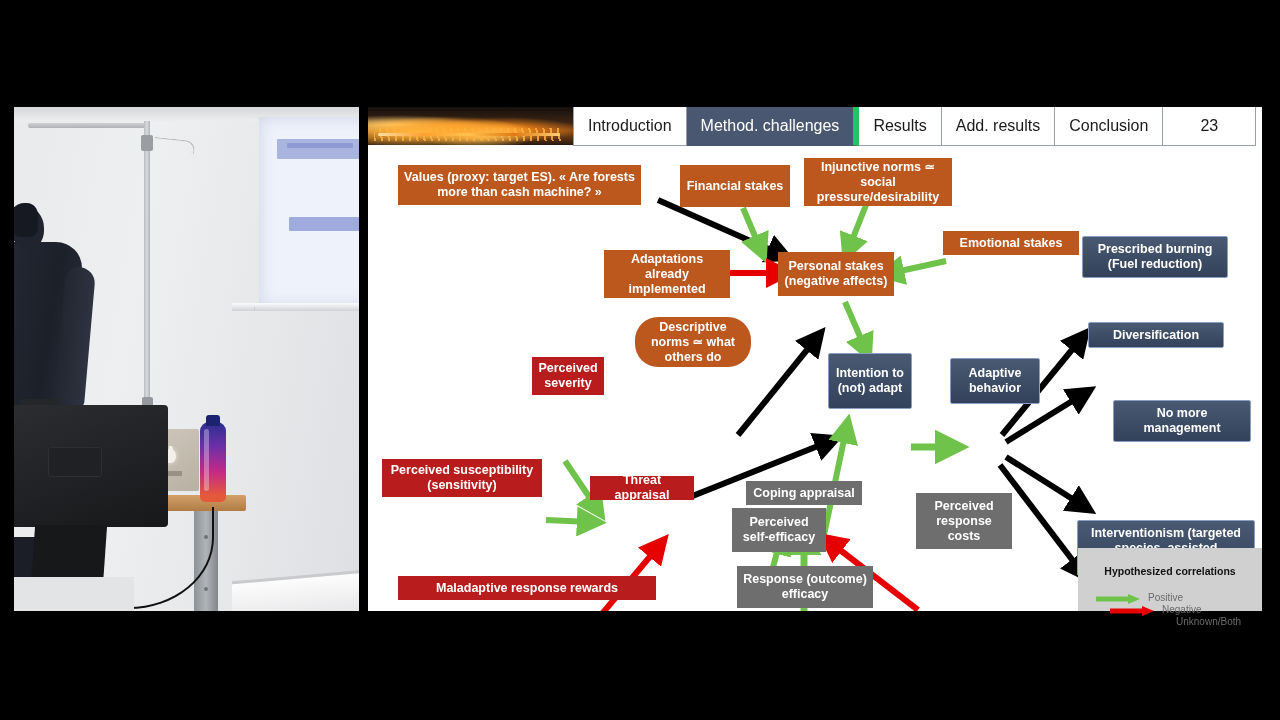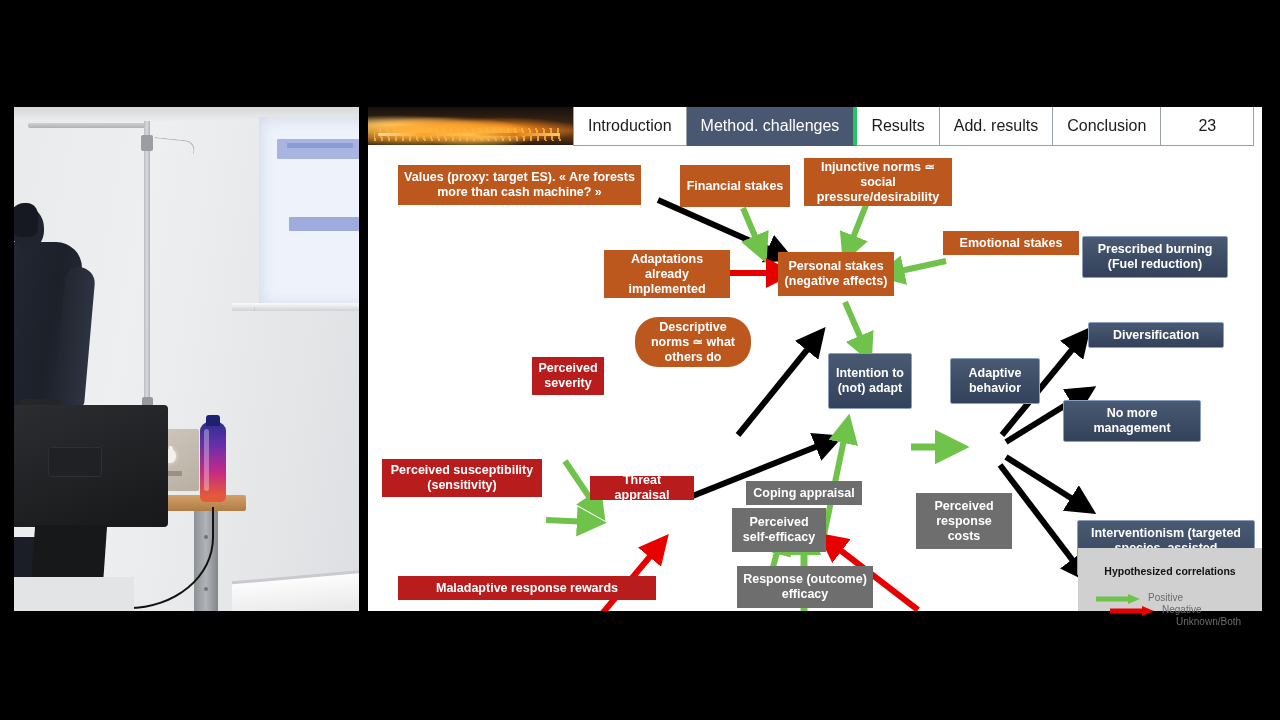--- a/index.html
+++ b/index.html
@@ -66,21 +66,21 @@
      overflow:hidden;}
   .fire-streak{position:absolute;bottom:4px;left:6px;width:190px;height:13px;background:
      repeating-linear-gradient(80deg,rgba(255,176,60,.85) 0 2px,rgba(60,30,12,0) 2px 7px);filter:blur(.4px);}
   .fire-line{position:absolute;bottom:9px;left:10px;width:182px;height:3px;background:linear-gradient(90deg,#ffdca0,#ff9f2e,#ffc14d,#e07a14,#ffcf73);border-radius:2px;filter:blur(.5px);}
 
   .tabs{position:absolute;left:205px;top:0;height:38px;display:flex;}
   .tab{height:38px;display:flex;align-items:center;justify-content:center;
        font-size:16px;color:#1a1a1a;background:#fff;border-right:1px solid #9aa0a8;
        border-bottom:1px solid #9aa0a8;padding:0 14px;white-space:nowrap;}
   .tab:first-child{border-left:1px solid #9aa0a8;}
-  .tab.active{background:#4a5770;color:#fff;border-right:4px solid #22c55e;border-bottom:1px solid #4a5770;}
+  .tab.active{background:#4a5770;color:#fff;border-right:6px solid #22c55e;border-bottom:1px solid #4a5770;}
   .tab.num{min-width:64px;}
 
   #canvas{position:absolute;left:0;top:38px;width:894px;height:466px;}
   .node{position:absolute;display:flex;align-items:center;justify-content:center;text-align:center;
         color:#fff;font-size:12.5px;line-height:1.2;font-weight:600;box-sizing:border-box;padding:3px 6px;}
   .orange{background:#bc571e;}
   .purple{background:#b91c1c;font-weight:700;}
   .gray{background:#6e6e6e;}
   .navy{background:linear-gradient(180deg,#4a5a73,#33415a);border:1px solid #8a9ec4;border-radius:2px;}
 
@@ -232,21 +232,21 @@
       <div class="node navy" style="left:460px;top:208px;width:84px;height:56px;">Intention to (not) adapt</div>
       <div class="node navy" style="left:582px;top:213px;width:90px;height:46px;">Adaptive behavior</div>
 
       <div class="node gray" style="left:378px;top:336px;width:116px;height:24px;">Coping appraisal</div>
       <div class="node gray" style="left:364px;top:363px;width:94px;height:44px;">Perceived self-efficacy</div>
       <div class="node gray" style="left:369px;top:421px;width:136px;height:42px;">Response (outcome) efficacy</div>
       <div class="node gray" style="left:548px;top:348px;width:96px;height:56px;">Perceived response costs</div>
 
       <div class="node navy" style="left:714px;top:91px;width:146px;height:42px;">Prescribed burning (Fuel reduction)</div>
       <div class="node navy" style="left:720px;top:177px;width:136px;height:26px;">Diversification</div>
-      <div class="node navy" style="left:695px;top:255px;width:138px;height:42px;">No more management</div>
+      <div class="node navy" style="left:745px;top:255px;width:138px;height:42px;">No more management</div>
       <div class="node navy" style="left:709px;top:332px;width:178px;height:56px;margin-top:43px;">Interventionism (targeted species, assisted migration, …)</div>
 
       <div id="legend">
         <h4>Hypothesized correlations</h4>
         <div class="legend-row">
           <div class="legend-arrow">
             <svg width="48" height="12" viewBox="0 0 48 12">
                 <line x1="2" y1="6" x2="36" y2="6" stroke="#6fc24a" stroke-width="5"></line>
                 <path d="M34,1 L46,6 L34,11 z" fill="#6fc24a"></path>
               </svg>

